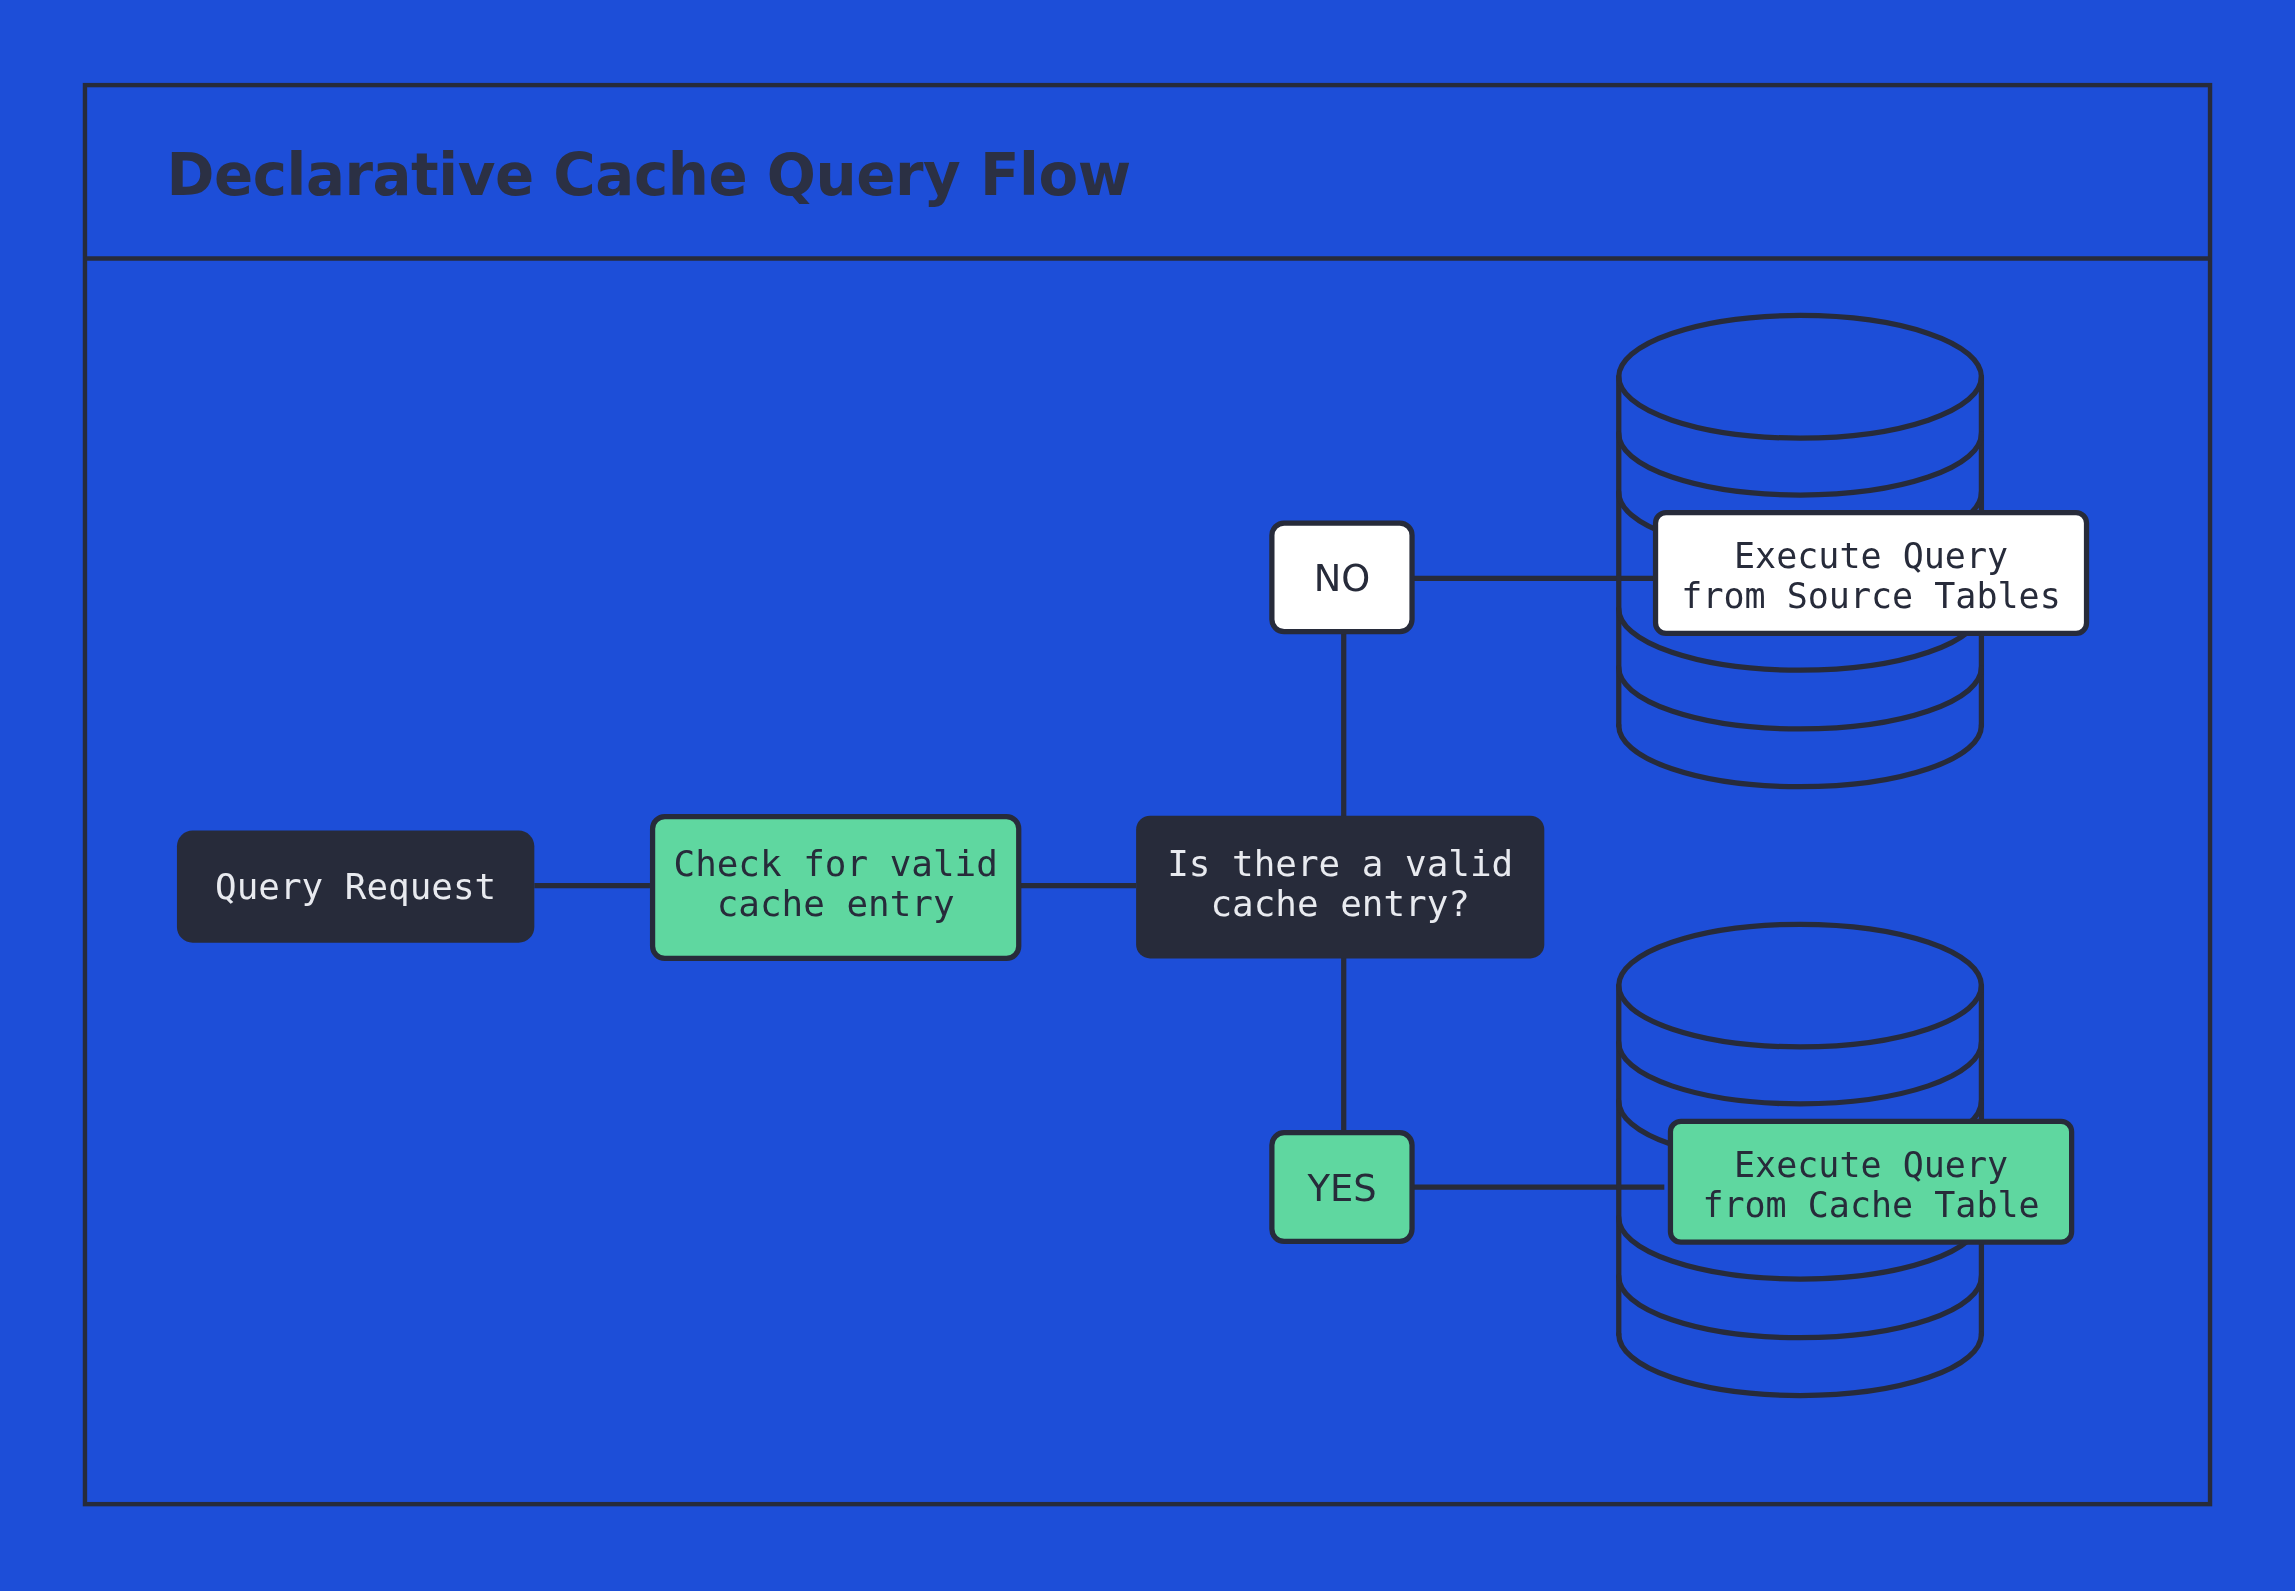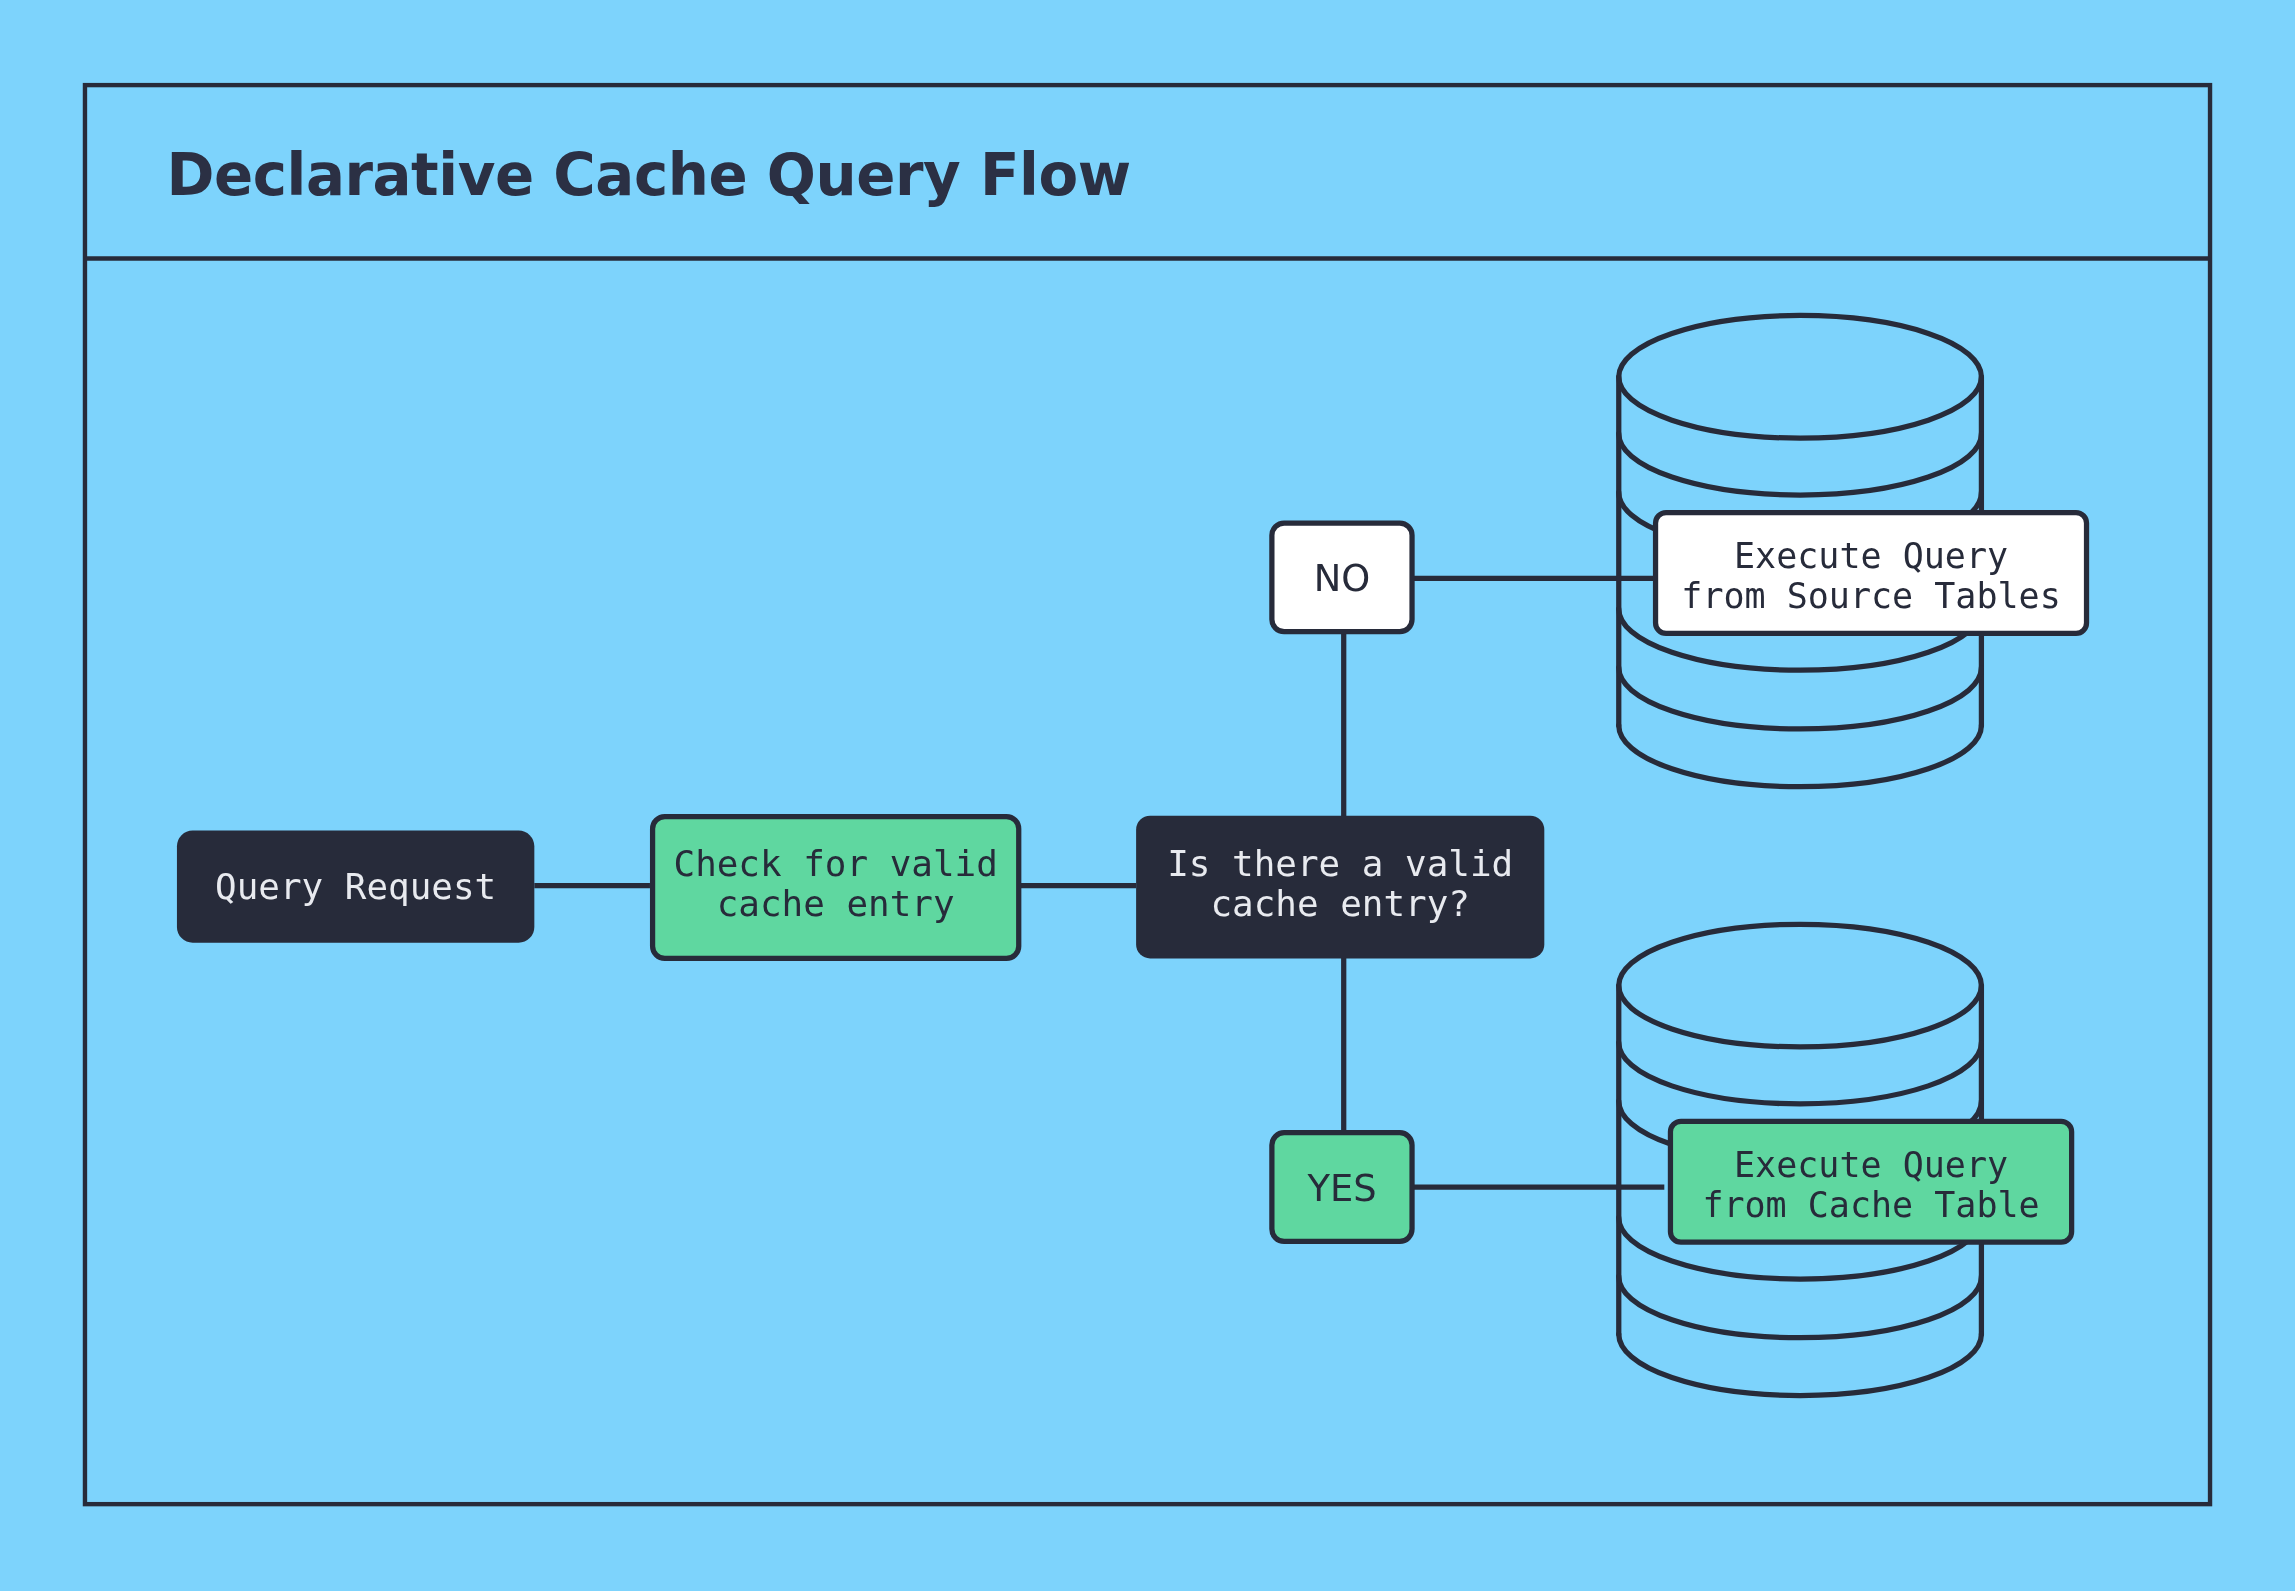--- a/index.html
+++ b/index.html
@@ -10,21 +10,21 @@
   body {
     width: 2295px;
     height: 1591px;
     font-family: "DejaVu Sans", sans-serif;
     overflow: hidden;
   }
   #stage {
     position: relative;
     width: 2295px;
     height: 1591px;
-    background: #7dd3fc;
+    background: #1d4ed8;
   }
   svg#diagram {
     position: absolute;
     inset: 0;
     width: 2295px;
     height: 1591px;
     display: block;
   }
   .frame-rect {
     fill: none;

